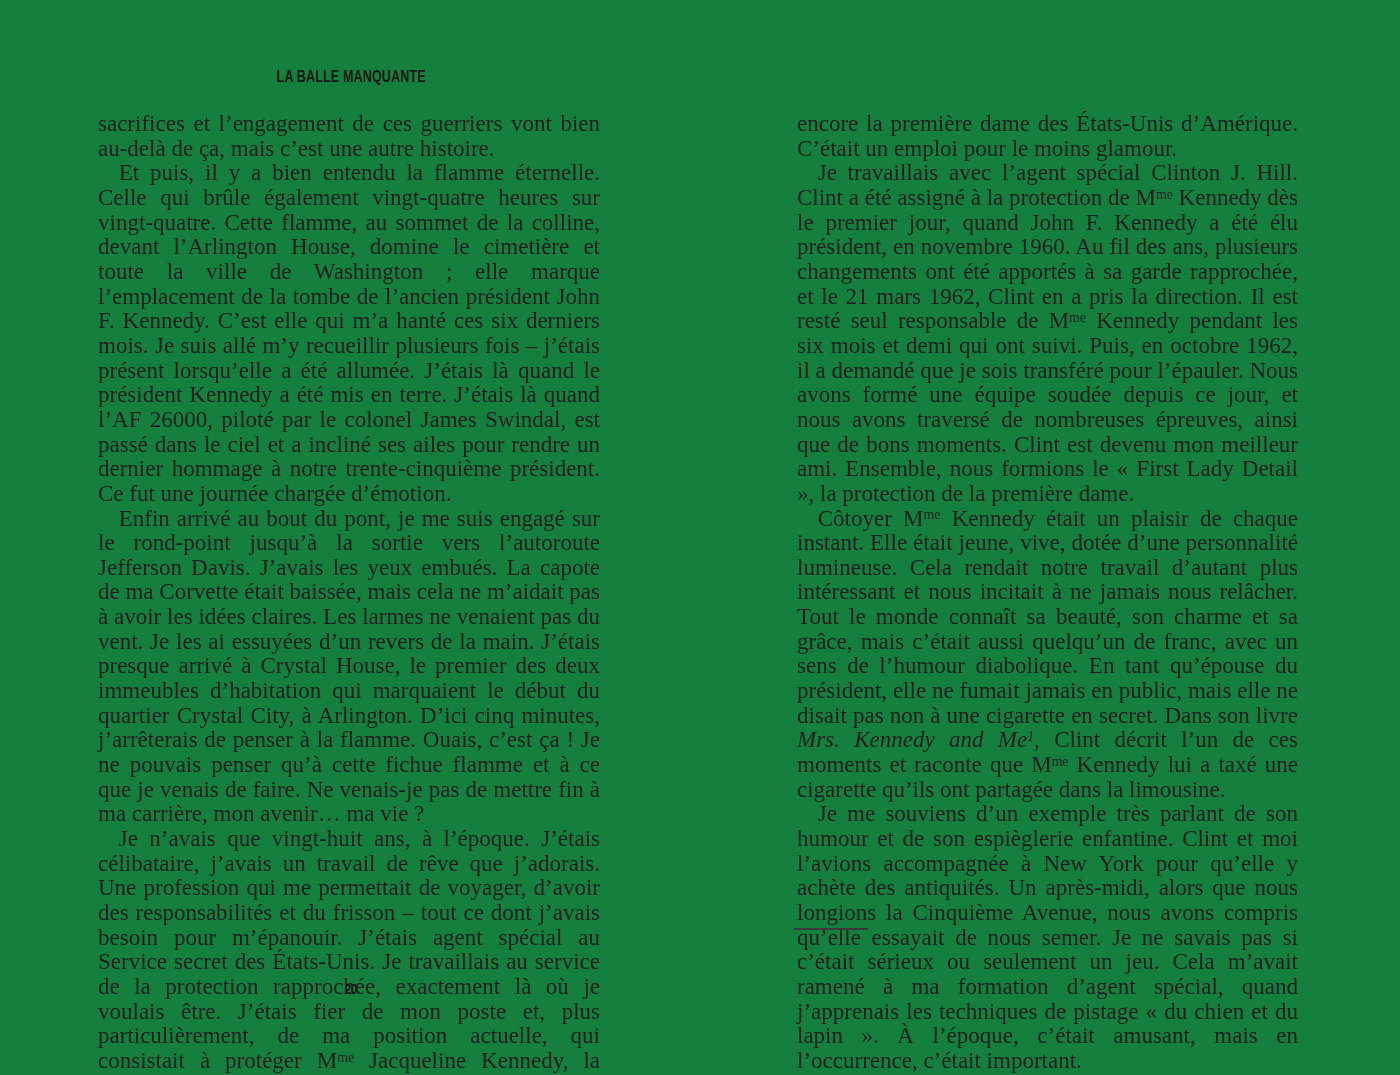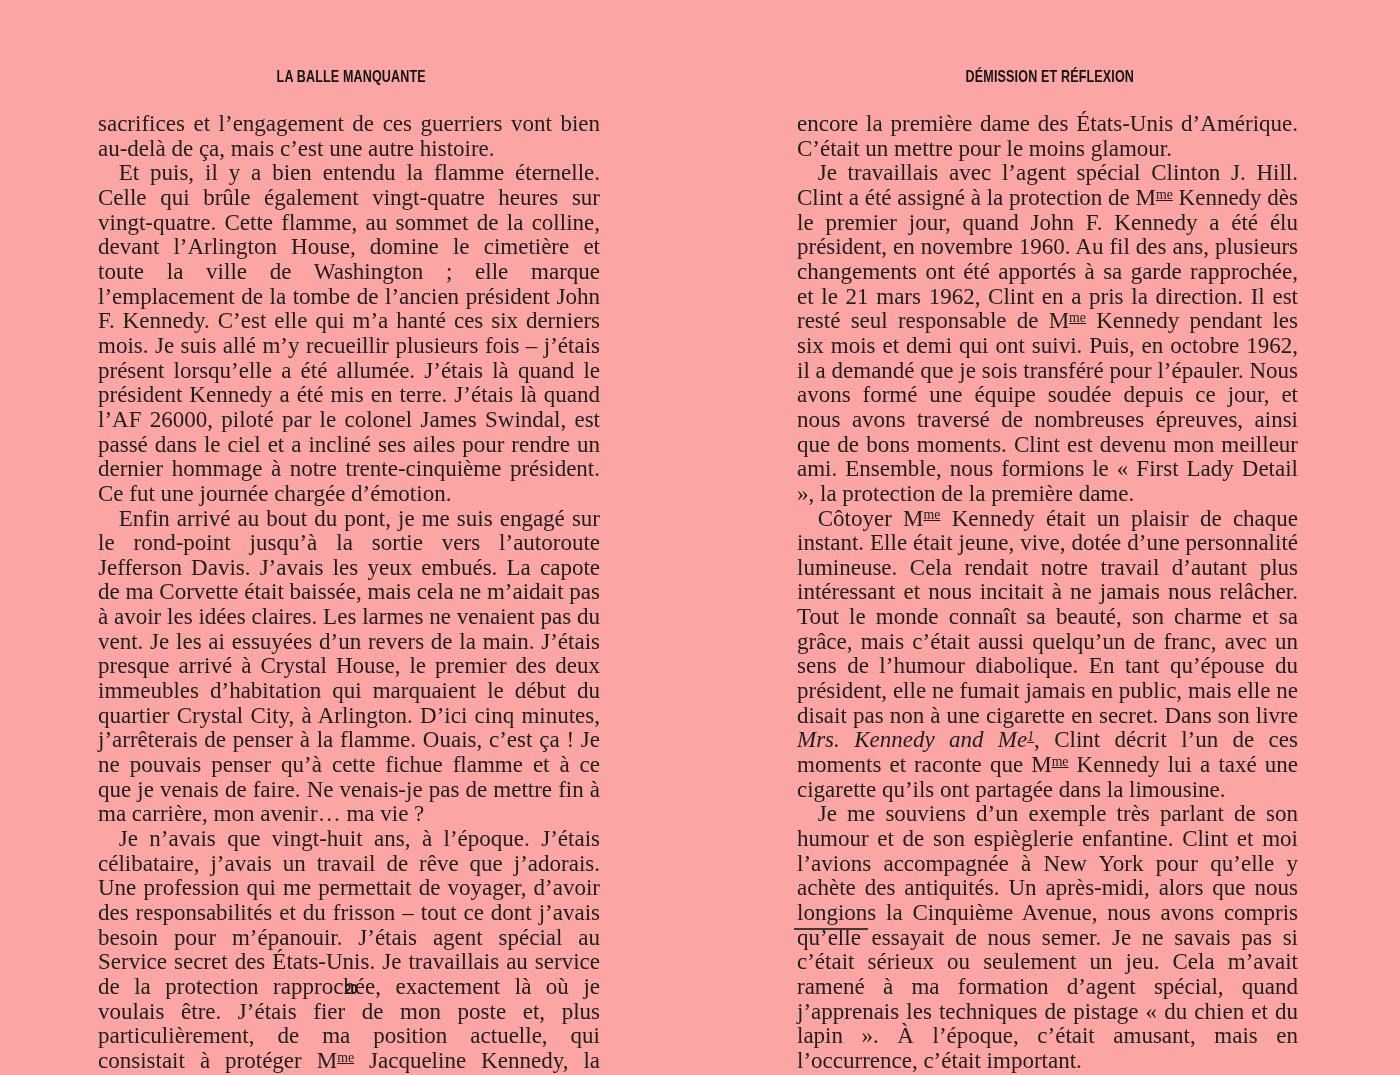--- a/index.html
+++ b/index.html
@@ -6,21 +6,21 @@
     margin: 0;
     padding: 0;
     background: #ffffff;
     font-family: "Liberation Serif", serif;
     color: #1e1e1e;
   }
   #spread {
     position: relative;
     width: 1400px;
     height: 1075px;
-    background: #fca5a5;
+    background: #15803d;
     overflow: hidden;
   }
   .page {
     position: absolute;
     top: 0;
     height: 1075px;
   }
   #left-page  { left: 98px;  width: 506px; }
   #right-page { left: 797px; width: 505px; }
 
@@ -54,21 +54,20 @@
   }
   .body-text p { margin: 0; }
   .body-text p.indent { text-indent: 0.9em; }
   sup {
     font-size: 60%;
     vertical-align: baseline;
     position: relative;
     top: -0.45em;
     line-height: 0;
     letter-spacing: 0;
-    text-decoration: underline;
   }
   sup.it { font-style: italic; }
   i { font-style: italic; }
 
   .footnote-rule {
     position: absolute;
     left: -3px;
     top: 928px;
     width: 74px;
     height: 2px;
@@ -110,25 +109,22 @@
         <p class="indent"><span>Et puis, il y a bien entendu la flamme éternelle. Celle qui brûle également vingt-quatre heures sur vingt-quatre. Cette flamme, au sommet de la colline, devant l’Arlington House, domine le cimetière et toute la ville de Washington ; elle marque l’emplacement de la tombe de l’ancien président John F. Kennedy. C’est elle qui m’a hanté ces six derniers mois. Je suis allé m’y recueillir plusieurs fois – j’étais présent lorsqu’elle a été allumée. J’étais là quand le président Kennedy a été mis en terre. J’étais là quand l’AF 26000, piloté par le colonel James Swindal, est passé dans le ciel et a incliné ses ailes pour rendre un dernier hommage à notre trente-cinquième président. Ce fut une journée chargée d’émotion.</span></p>
         <p class="indent"><span>Enfin arrivé au bout du pont, je me suis engagé sur le rond-point jusqu’à la sortie vers l’autoroute Jefferson Davis. J’avais les yeux embués. La capote de ma Corvette était baissée, mais cela ne m’aidait pas à avoir les idées claires. Les larmes ne venaient pas du vent. Je les ai essuyées d’un revers de la main. J’étais presque arrivé à Crystal House, le premier des deux immeubles d’habitation qui marquaient le début du quartier Crystal City, à Arlington. D’ici cinq minutes, j’arrêterais de penser à la flamme. Ouais, c’est ça ! Je ne pouvais penser qu’à cette fichue flamme et à ce que je venais de faire. Ne venais-je pas de mettre fin à ma carrière, mon avenir… ma vie ?</span></p>
         <p class="indent"><span>Je n’avais que vingt-huit ans, à l’époque. J’étais célibataire, j’avais un travail de rêve que j’adorais. Une profession qui me permettait de voyager, d’avoir des responsabilités et du frisson – tout ce dont j’avais besoin pour m’épanouir. J’étais agent spécial au Service secret des États-Unis. Je travaillais au service de la protection rapprochée, exactement là où je voulais être. J’étais fier de mon poste et, plus particulièrement, de ma position actuelle, qui consistait à protéger M</span><sup>me</sup><span> Jacqueline Kennedy, la femme la plus élégante du monde. Je travaillais déjà dans ce service quand M</span><sup>me</sup><span> Kennedy était</span></p>
       </div>
     <div class="page-number">
       <span class="cond">20</span>
     </div>
   </div>
 
   <div class="page" id="right-page">
-    <div class="running-head">
-      <span class="cond">DÉMISSION ET RÉFLEXION</span>
-    </div>
     <div class="body-text">
-        <p><span>encore la première dame des États-Unis d’Amérique. C’était un mettre pour le moins glamour.</span></p>
+        <p><span>encore la première dame des États-Unis d’Amérique. C’était un emploi pour le moins glamour.</span></p>
         <p class="indent"><span>Je travaillais avec l’agent spécial Clinton J. Hill. Clint a été assigné à la protection de M</span><sup>me</sup><span> Kennedy dès le premier jour, quand John F. Kennedy a été élu président, en novembre 1960. Au fil des ans, plusieurs changements ont été apportés à sa garde rapprochée, et le 21 mars 1962, Clint en a pris la direction. Il est resté seul responsable de M</span><sup>me</sup><span> Kennedy pendant les six mois et demi qui ont suivi. Puis, en octobre 1962, il a demandé que je sois transféré pour l’épauler. Nous avons formé une équipe soudée depuis ce jour, et nous avons traversé de nombreuses épreuves, ainsi que de bons moments. Clint est devenu mon meilleur ami. Ensemble, nous formions le « First Lady Detail », la protection de la première dame.</span></p>
         <p class="indent"><span>Côtoyer M</span><sup>me</sup><span> Kennedy était un plaisir de chaque instant. Elle était jeune, vive, dotée d’une personnalité lumineuse. Cela rendait notre travail d’autant plus intéressant et nous incitait à ne jamais nous relâcher. Tout le monde connaît sa beauté, son charme et sa grâce, mais c’était aussi quelqu’un de franc, avec un sens de l’humour diabolique. En tant qu’épouse du président, elle ne fumait jamais en public, mais elle ne disait pas non à une cigarette en secret. Dans son livre </span><i>Mrs. Kennedy and Me</i><sup class="it">1</sup><span>, Clint décrit l’un de ces moments et raconte que M</span><sup>me</sup><span> Kennedy lui a taxé une cigarette qu’ils ont partagée dans la limousine.</span></p>
         <p class="indent"><span>Je me souviens d’un exemple très parlant de son humour et de son espièglerie enfantine. Clint et moi l’avions accompagnée à New York pour qu’elle y achète des antiquités. Un après-midi, alors que nous longions la Cinquième Avenue, nous avons compris qu’elle essayait de nous semer. Je ne savais pas si c’était sérieux ou seulement un jeu. Cela m’avait ramené à ma formation d’agent spécial, quand j’apprenais les techniques de pistage « du chien et du lapin ». À l’époque, c’était amusant, mais en l’occurrence, c’était important.</span></p>
       </div>
     <div class="footnote-rule"></div>
   </div>
 
 </div>
 
 </body></html>

